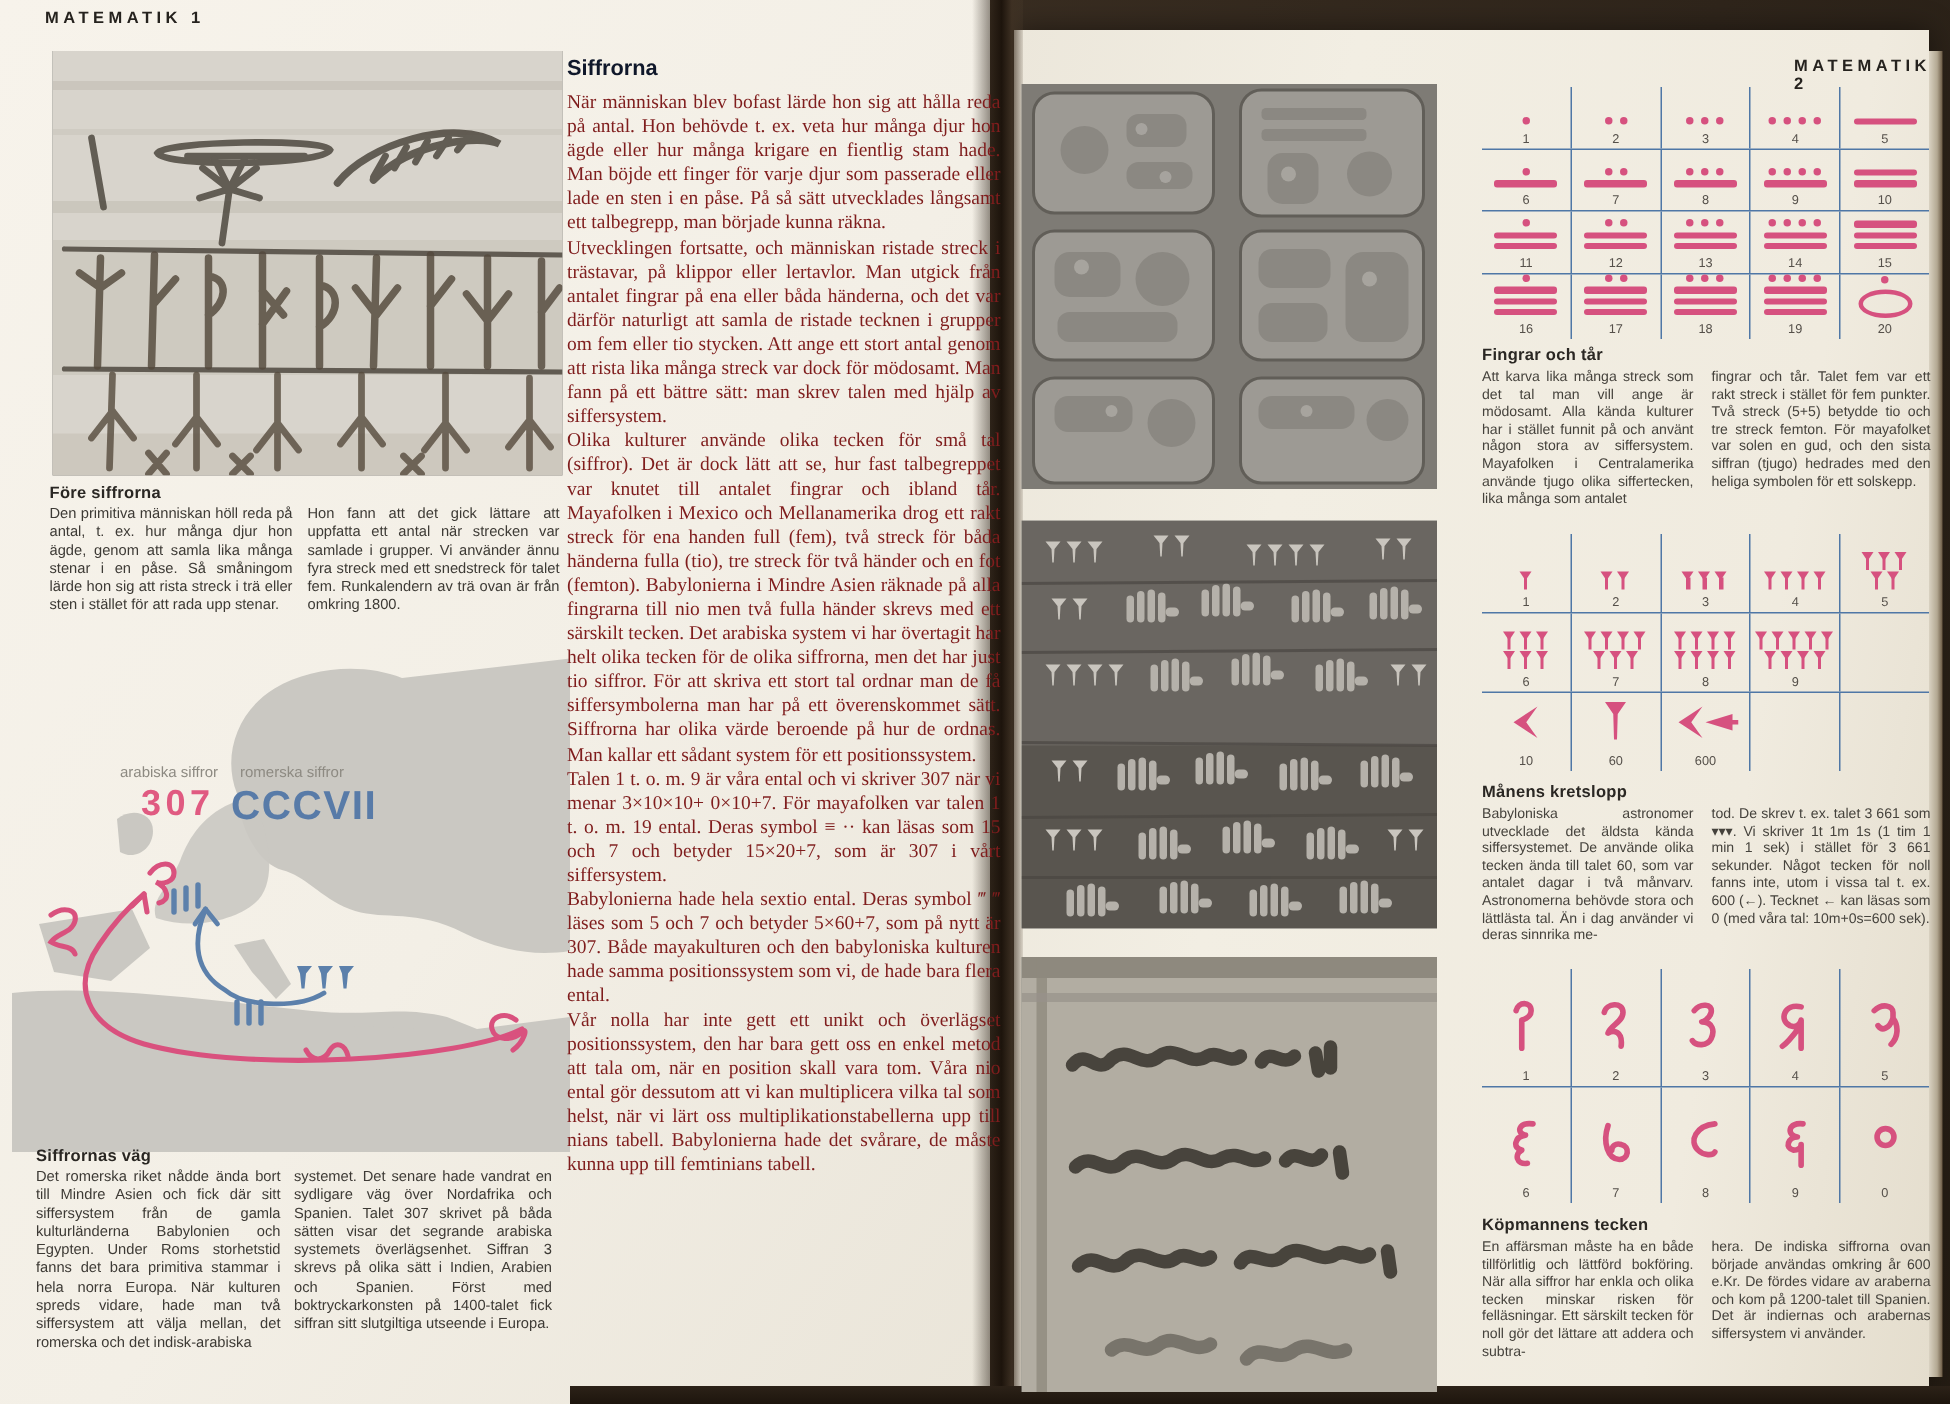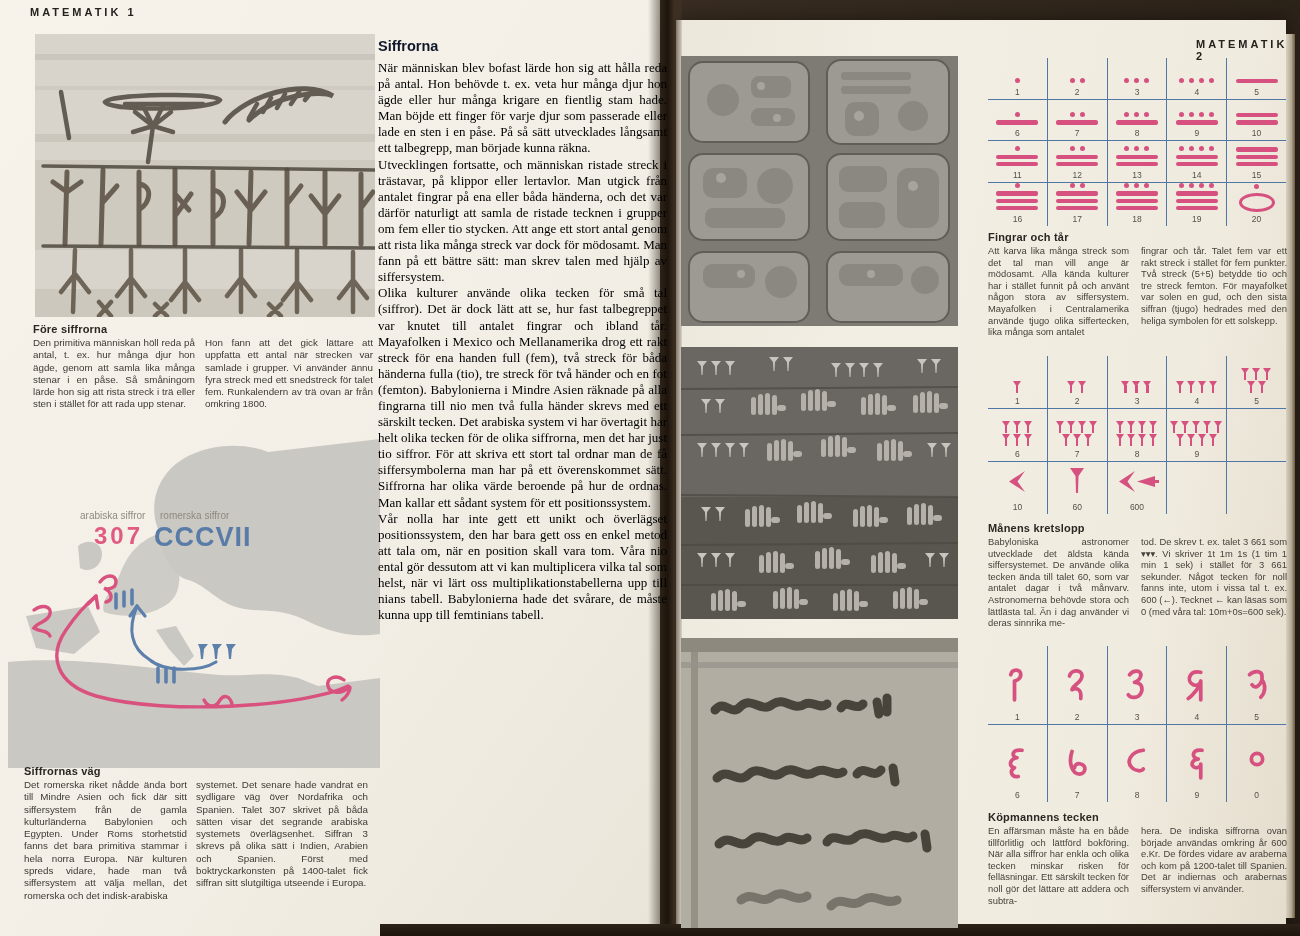--- a/index.html
+++ b/index.html
@@ -22,21 +22,21 @@
   
   .page-header{position:absolute;font-weight:bold;font-size:11px;letter-spacing:3px;color:#25221e;}
   .cap-title{position:absolute;font-weight:bold;font-size:11px;color:#2a2723;letter-spacing:.2px;}
   .cap-text{position:absolute;font-size:9.8px;line-height:12.3px;color:#3d3a35;text-align:justify;}
   .cap-text.small{font-size:9.4px;line-height:11.6px;color:#45423c;}
 
   #article{position:absolute;left:378px;top:34px;width:289px;}
   #article h1{margin:0;font-size:16px;font-weight:bold;letter-spacing:2.5px;color:#1e1b17;font-family:"Liberation Sans",sans-serif;}
   #article h2{margin:4px 0 6px 0;font-size:14.5px;font-weight:bold;color:#0f172a;font-family:"Liberation Sans",sans-serif;}
   #article p{margin:0;font-family:"Liberation Serif","DejaVu Serif",serif;
-     font-size:13px;line-height:16.1px;color:#000000;text-align:justify;}
+     font-size:13px;line-height:16.1px;color:#7f1d1d;text-align:justify;}
 
   
   .photo{position:absolute;overflow:hidden;background:#8c8984;}
   .photo svg{display:block;}
 
   
   #map{position:absolute;left:8px;top:434px;width:372px;height:334px;}
   .map-label{position:absolute;font-size:10px;color:#8d8a82;}
   .map-num-arabic{position:absolute;font-size:24px;font-weight:bold;color:#e05a81;letter-spacing:3px;}
   .map-num-roman{position:absolute;font-size:27px;font-weight:bold;color:#587ba8;letter-spacing:1px;}
@@ -161,20 +161,22 @@
 <div class="cap-title" style="left:24px;top:765px;">Siffrornas väg</div>
 <div class="cap-text" style="left:24px;top:779px;width:163px;">Det romerska riket nådde ända bort till Mindre Asien och fick där sitt siffersystem från de gamla kulturländerna Babylonien och Egypten. Under Roms storhetstid fanns det bara primitiva stammar i hela norra Europa. När kulturen spreds vidare, hade man två siffersystem att välja mellan, det romerska och det indisk-arabiska</div>
 <div class="cap-text" style="left:196px;top:779px;width:172px;">systemet. Det senare hade vandrat en sydligare väg över Nordafrika och Spanien. Talet 307 skrivet på båda sätten visar det segrande arabiska systemets överlägsenhet. Siffran 3 skrevs på olika sätt i Indien, Arabien och Spanien. Först med boktryckarkonsten på 1400-talet fick siffran sitt slutgiltiga utseende i Europa.</div>
 
 <div id="article">
   <h2>Siffrorna</h2>
   <div>
       <p>När människan blev bofast lärde hon sig att hålla reda på antal. Hon behövde t. ex. veta hur många djur hon ägde eller hur många krigare en fientlig stam hade. Man böjde ett finger för varje djur som passerade eller lade en sten i en påse. På så sätt utvecklades långsamt ett talbegrepp, man började kunna räkna.</p>
       <p>Utvecklingen fortsatte, och människan ristade streck i trästavar, på klippor eller lertavlor. Man utgick från antalet fingrar på ena eller båda händerna, och det var därför naturligt att samla de ristade tecknen i grupper om fem eller tio stycken. Att ange ett stort antal genom att rista lika många streck var dock för mödosamt. Man fann på ett bättre sätt: man skrev talen med hjälp av siffersystem.</p>
       <p>Olika kulturer använde olika tecken för små tal (siffror). Det är dock lätt att se, hur fast talbegreppet var knutet till antalet fingrar och ibland tår. Mayafolken i Mexico och Mellanamerika drog ett rakt streck för ena handen full (fem), två streck för båda händerna fulla (tio), tre streck för två händer och en fot (femton). Babylonierna i Mindre Asien räknade på alla fingrarna till nio men två fulla händer skrevs med ett särskilt tecken. Det arabiska system vi har övertagit har helt olika tecken för de olika siffrorna, men det har just tio siffror. För att skriva ett stort tal ordnar man de få siffersymbolerna man har på ett överenskommet sätt. Siffrorna har olika värde beroende på hur de ordnas. Man kallar ett sådant system för ett positionssystem.</p>
+      <p>Talen 1 t. o. m. 9 är våra ental och vi skriver 307 när vi menar 3×10×10+ 0×10+7. För mayafolken var talen 1 t. o. m. 19 ental. Deras symbol ≡ ·· kan läsas som 15 och 7 och betyder 15×20+7, som är 307 i vårt siffersystem.</p>
+      <p>Babylonierna hade hela sextio ental. Deras symbol ‴ ‴ läses som 5 och 7 och betyder 5×60+7, som på nytt är 307. Både mayakulturen och den babyloniska kulturen hade samma positionssystem som vi, de hade bara flera ental.</p>
       <p>Vår nolla har inte gett ett unikt och överlägset positionssystem, den har bara gett oss en enkel metod att tala om, när en position skall vara tom. Våra nio ental gör dessutom att vi kan multiplicera vilka tal som helst, när vi lärt oss multiplikationstabellerna upp till nians tabell. Babylonierna hade det svårare, de måste kunna upp till femtinians tabell.</p>
     </div>
 </div>
 
 <div class="page-header" style="left:1196px;top:38px;">MATEMATIK 2</div>
 
 <div class="photo" id="photo-maya" style="left:681px;top:56px;width:277px;height:270px;">
   <svg width="277" height="270" viewBox="0 0 277 270">
     <rect width="277" height="270" fill="#7e7b75"></rect>
     <g fill="#9d9a94" stroke="#615e58" stroke-width="2">

